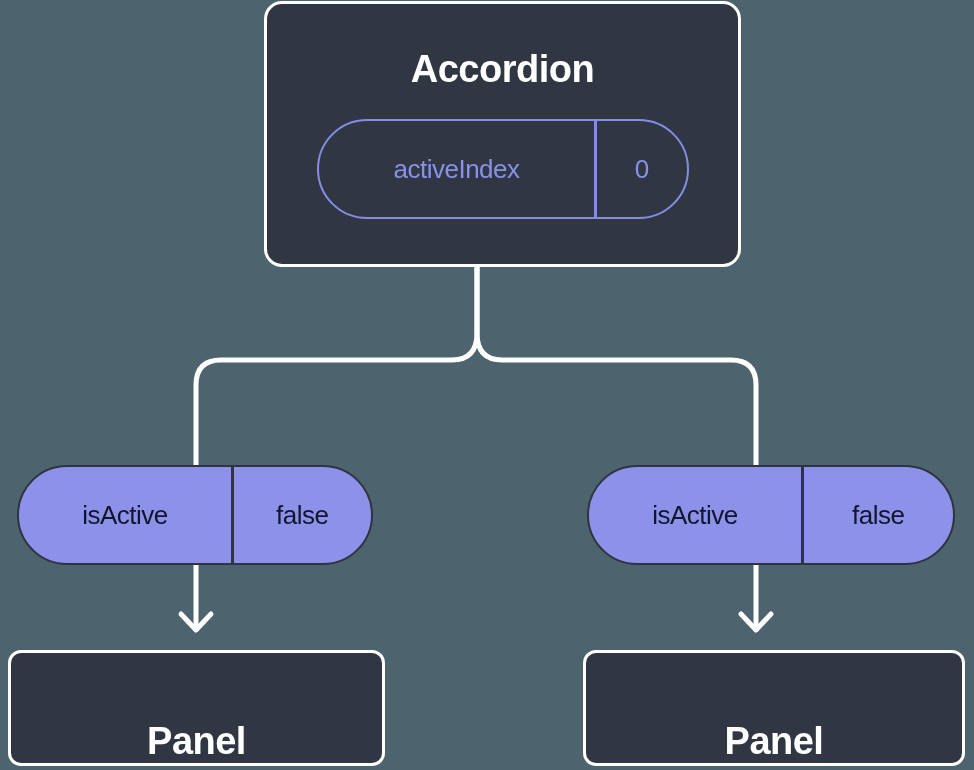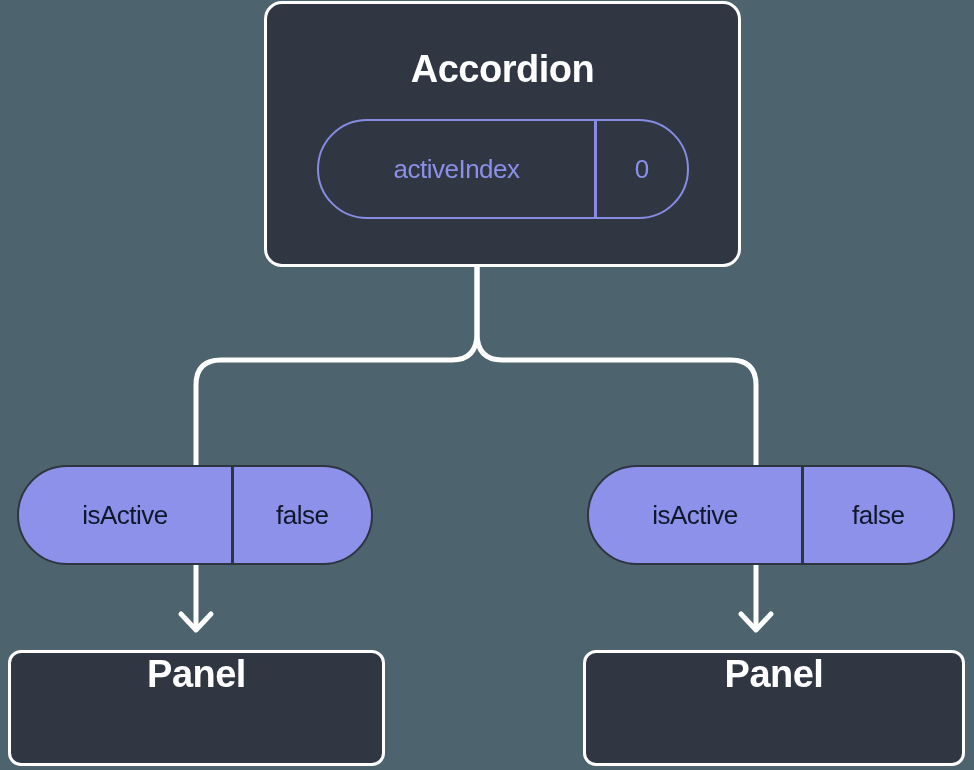--- a/index.html
+++ b/index.html
@@ -79,21 +79,21 @@
   }
   .prop-pill .seg1 { width: 212px; }
   .prop-pill .pill-divider { width: 2.5px; background: #2E3440; }
   #left-pill  { left: 17px;  width: 356px; }
   #right-pill { left: 587px; width: 368px; }
   .panel {
     top: 650px;
     height: 116px;
     border-radius: 13px;
     display: flex;
-    align-items: flex-start;
+    align-items: flex-end;
     justify-content: center;
   }
   #left-panel  { left: 8px;   width: 377px; }
   #right-panel { left: 583px; width: 382px; }
 </style>
 </head>
 <body>
 
 <svg id="connector-layer" width="974" height="770" viewBox="0 0 974 770">
   <g fill="none" stroke="#FFFFFF" stroke-width="5" stroke-linecap="round" stroke-linejoin="round">

